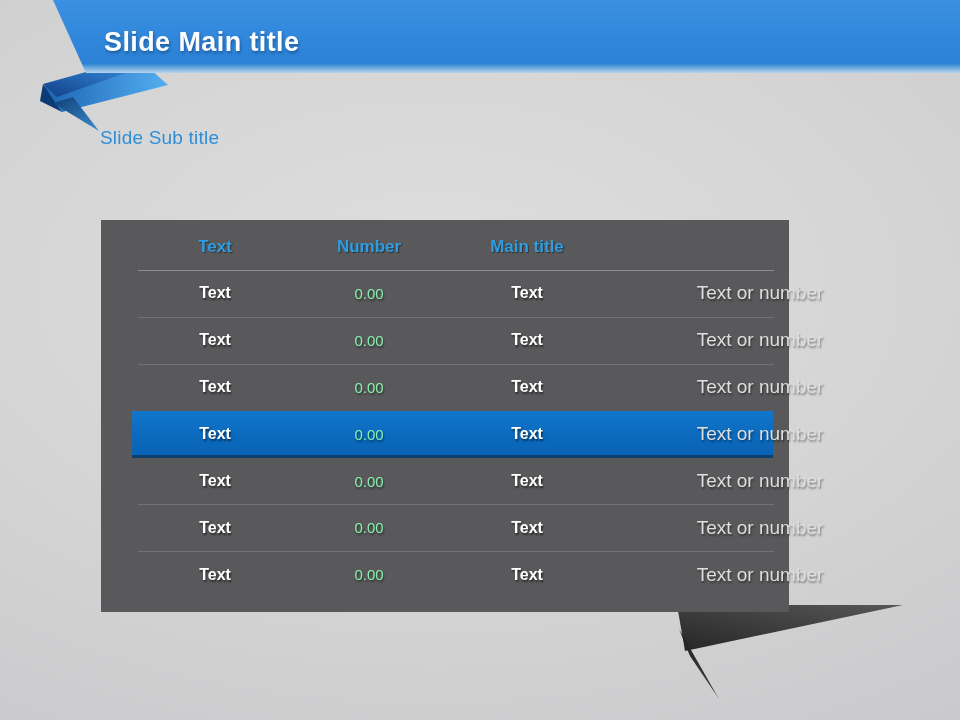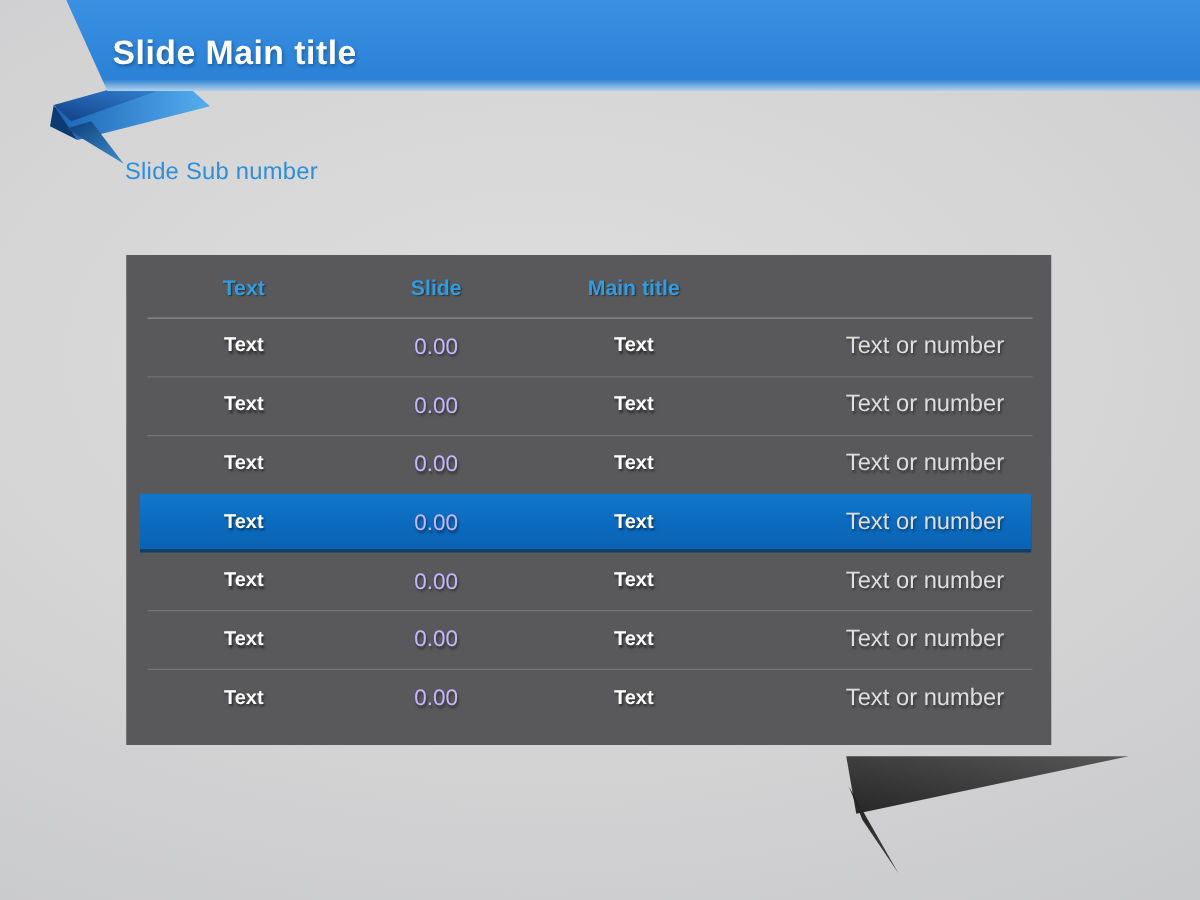--- a/index.html
+++ b/index.html
@@ -11,37 +11,38 @@
   }
   
   .decor{position:absolute;left:0;top:0;width:960px;height:720px;z-index:1;}
   
   .banner{
     position:absolute;left:0;top:0;width:960px;height:73px;z-index:3;
     clip-path:polygon(53px 0,960px 0,960px 73px,86px 73px);
     background:linear-gradient(180deg,#3b90e2 0%,#2a81d6 87%,#6fa9dc 93%,#b6d3ec 100%);
   }
   .main-title{
-    position:absolute;left:90px;top:27px;margin:0;
+    position:absolute;left:104px;top:27px;margin:0;
     font-size:27px;font-weight:bold;color:#fcfdff;letter-spacing:.4px;
     text-shadow:1px 2px 3px rgba(10,40,80,.45);
     text-align:right;
   }
   .sub-title{
     position:absolute;left:100px;top:127px;margin:0;
     font-size:19px;font-weight:normal;color:#2e8ed6;letter-spacing:.2px;
   }
   .desc{
     position:absolute;left:103px;top:162px;margin:0;
     font-size:13.5px;color:#3c3c3c;line-height:20px;letter-spacing:.1px;
   }
   
   .tbl{
-    position:absolute;left:101px;top:204px;width:740px;height:392px;z-index:2;
+    position:absolute;left:101px;top:220px;width:668px;height:392px;z-index:2;
     background:#59595b;
+    padding-left:20px;
   }
   .thead,.row{
     display:grid;grid-template-columns:188px 120px 196px 270px 1fr;
     align-items:center;
   }
   .thead{height:50px;}
   .hcell{
     text-align:center;font-size:17px;font-weight:bold;color:#2f9de2;
     text-shadow:1px 1px 1px rgba(0,0,0,.45);padding-top:4px;
   }
@@ -52,21 +53,21 @@
   }
   .row:first-child::before{background:#8e8e91;}
   .row.hl::before,.row.hl + .row::before{display:none;}
   .row.hl::after{
     content:"";position:absolute;left:11px;right:16px;top:0;bottom:3px;z-index:0;
     background:linear-gradient(180deg,#1277cb 0%,#0b6abd 55%,#0a63b4 100%);
     box-shadow:0 3px 0 rgba(7,62,112,.95);
   }
   .cell{position:relative;z-index:1;text-align:center;}
   .cell.c0,.cell.c2{font-size:16px;font-weight:bold;color:#ffffff;text-shadow:1px 2px 2px rgba(0,0,0,.55);}
-  .cell.c1{font-size:18px;color:#c4b5fd;text-shadow:1px 2px 2px rgba(0,0,0,.45);}
+  .cell.c1{font-size:15px;color:#86efac;text-shadow:1px 2px 2px rgba(0,0,0,.45);}
   .cell.c3{font-size:19px;color:#dedede;text-shadow:1px 2px 2px rgba(0,0,0,.4);}
 </style>
 </head>
 <body>
 
 <div class="slide">
 
   <svg class="decor" viewBox="0 0 960 720" xmlns="http://www.w3.org/2000/svg">
     <defs>
       <linearGradient id="gBright" x1="0" y1="0" x2="1" y2="0">
@@ -97,27 +98,27 @@
     <polygon points="53,103 73,97 99,131" fill="url(#gSpike)"></polygon>
 
     <polygon points="677,605 903,605 685,651" fill="url(#gTailA)"></polygon>
     <polygon points="679,629 690,656 719,699" fill="url(#gTailB)"></polygon>
   </svg>
 
   <div class="banner">
     <h1 class="main-title">Slide Main title</h1>
   </div>
 
-  <h2 class="sub-title">Slide Sub number</h2>
+  <h2 class="sub-title">Slide Sub title</h2>
 
 
   <div class="tbl">
     <div class="thead">
         <div class="hcell c0">Text</div>
-        <div class="hcell c1">Slide</div>
+        <div class="hcell c1">Number</div>
         <div class="hcell c2">Main title</div>
       </div>
     <div class="tbody">
         <div class="row">
           <div class="cell c0">Text</div>
           <div class="cell c1">0.00</div>
           <div class="cell c2">Text</div>
           <div class="cell c3">Text or number</div>
         </div>
         <div class="row">

